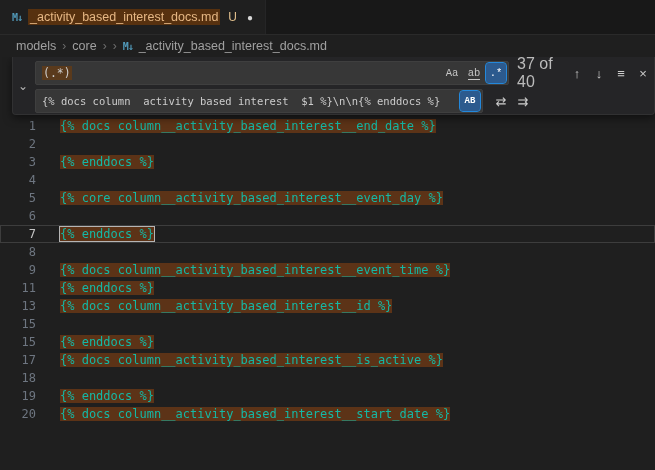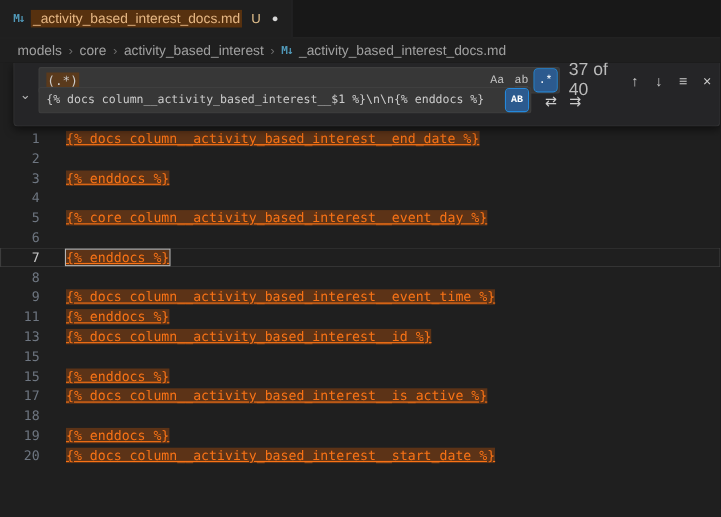--- a/index.html
+++ b/index.html
@@ -25,33 +25,33 @@
   .crumb-sep { color:#6d6d6d; font-size:12px; }
 
   
   .editor { position:absolute; top:57px; left:0; right:0; bottom:0; background:#1f1f1f;
             overflow:hidden; }
   .lines { position:absolute; top:60px; left:0; right:0; }
   .line { display:flex; height:18px; line-height:18px;
           font-family:"DejaVu Sans Mono", monospace; font-size:12px; }
   .line .num { width:36px; flex:none; text-align:right; color:#6e7681; }
   .line .code { margin-left:24px; white-space:pre; color:#d4d4d4; }
-  .txt.match { background:#5c3317; color:#f97316;text-decoration:underline; }
+  .txt.match { background:#5c3317; color:#14b8a6; }
   .line.current { box-shadow: inset 0 0 0 1px #3d3d3d; }
   .line.current .num { color:#c6c6c6; }
   .line.current .txt.match { outline:1px solid #b5b5b5; }
 
   
   .find-widget { position:absolute; top:0; left:12px; right:0; height:58px;
                  background:#252527; border:1px solid #313132; border-top:none;
                  border-radius:0 0 4px 4px; box-shadow:0 3px 8px rgba(0,0,0,.5); z-index:5; }
   .toggle-replace { position:absolute; left:1px; top:50%; transform:translateY(-50%);
                     width:18px; text-align:center; color:#b5b5b5; font-size:12px; cursor:pointer; }
   .frow { position:absolute; left:22px; height:24px; display:flex; align-items:center; }
-  .frow.r1 { top:4px; } .frow.r2 { top:22px; }
+  .frow.r1 { top:4px; } .frow.r2 { top:32px; }
   .vs-input { height:24px; background:#373737; border:1px solid #3f3f3f; border-radius:2px;
               display:flex; align-items:center; padding:0 2px 0 6px;
               font-family:"DejaVu Sans Mono", monospace; color:#cccccc; }
   .find-input { width:474px; font-size:11.5px; }
   .replace-input { width:448px; font-size:10.5px; }
   .input-text { flex:1; white-space:pre; overflow:hidden; }
   .sel { background:#5a3a1c; padding:1px 1px; }
   .opt { width:20px; height:20px; margin-left:2px; flex:none; border-radius:3px;
          display:flex; align-items:center; justify-content:center; color:#c5c5c5;
          font-size:10.5px; cursor:pointer;
@@ -76,21 +76,20 @@
       <span class="tab-git">U</span>
       <span class="tab-dot">●</span>
     </div>
   </div>
 
   <div class="breadcrumb">
     <span class="crumb">models</span>
     <span class="crumb-sep">›</span>
     <span class="crumb">core</span>
     <span class="crumb-sep">›</span>
-    <span class="crumb">activity_based_interest</span>
     <span class="crumb-sep">›</span>
     <span class="md-icon">M↓</span>
     <span class="crumb">_activity_based_interest_docs.md</span>
   </div>
 
   <div class="editor">
 
     <div class="find-widget">
       <div class="toggle-replace">
         <span>⌄</span>

